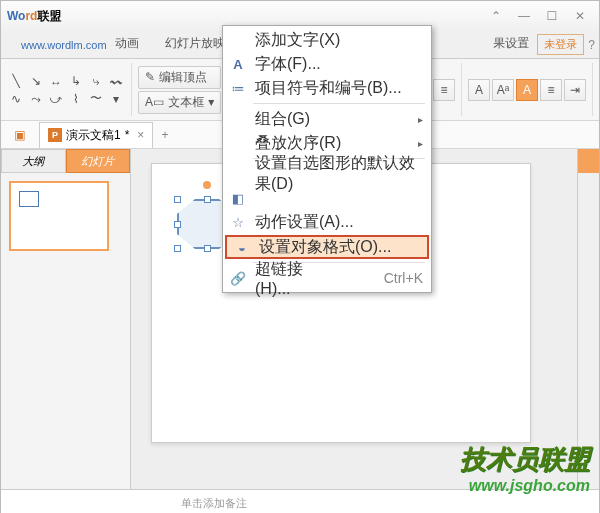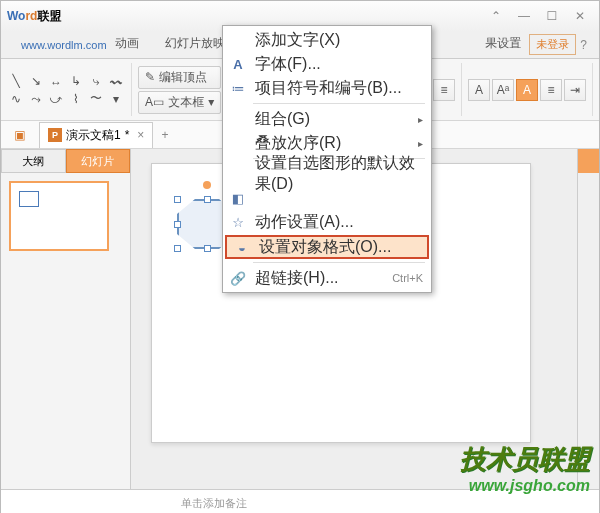--- a/index.html
+++ b/index.html
@@ -8,38 +8,38 @@
 .titlebar{height:30px;background:linear-gradient(#fdfdfd,#f0f0f0);display:flex;align-items:center;padding:0 6px;}
 .logo-area{display:flex;align-items:flex-end;gap:4px;}
 .logo-text{font-weight:bold;}
 .logo-text .blue{color:#3a6fb5}.logo-text .orange{color:#d97a2e}.logo-text .cn{color:#000}
 .win-controls{margin-left:auto;display:flex;gap:2px;}
 .win-btn{width:26px;height:20px;display:flex;align-items:center;justify-content:center;color:#888;background:transparent;border:none;}
 .win-btn.close{color:#888}
 .url-text{position:absolute;left:20px;top:38px;color:#3a6fb5;font-size:11px;}
 .tabbar{height:28px;display:flex;align-items:flex-start;padding-left:110px;gap:18px;border-bottom:1px solid #ccc;}
 .tab{padding:4px 4px 6px;color:#555;font-size:12px;}
-.tab-right{margin-left:auto;display:flex;align-items:center;gap:4px;padding-right:12px;}
+.tab-right{margin-left:auto;display:flex;align-items:center;gap:4px;padding-right:4px;}
 .login-link{color:#e08030;border:1px solid #e0b080;padding:2px 6px;font-size:11px;}
 .ribbon{height:62px;background:#f6f6f6;border-bottom:1px solid #d6d6d6;display:flex;align-items:center;padding:4px 6px;gap:6px;}
 .ribbon-group{display:flex;flex-direction:column;gap:2px;border-right:1px solid #ddd;padding-right:6px;height:100%;justify-content:center;}
 .lines-grid{display:grid;grid-template-columns:repeat(6,18px);grid-template-rows:repeat(2,16px);gap:2px;}
 .line-shape{width:18px;height:16px;display:flex;align-items:center;justify-content:center;color:#555;}
 .rbtn{display:flex;align-items:center;gap:4px;padding:2px 6px;background:linear-gradient(#fafafa,#eee);border:1px solid #ccc;border-radius:2px;font-size:11px;color:#555;}
 .fontsize-group{display:flex;align-items:center;gap:2px;}
 .fontsize-box{width:40px;height:22px;border:1px solid #ccc;background:#fff;display:flex;align-items:center;justify-content:center;}
 .icon-btn{width:22px;height:22px;border:1px solid #ccc;background:linear-gradient(#fafafa,#eee);display:flex;align-items:center;justify-content:center;color:#555;}
 .icon-btn.orange{background:#f5a15a;border-color:#e08030;color:#fff;}
 .doc-tabs{height:28px;background:#fafafa;border-bottom:1px solid #d6d6d6;display:flex;align-items:center;gap:8px;padding:0 8px;}
 .doc-tab{display:flex;align-items:center;gap:4px;padding:4px 8px;background:#fff;border:1px solid #ccc;border-bottom:none;font-size:11px;}
 .doc-tab .p-icon{width:14px;height:14px;background:#d97a2e;color:#fff;font-size:9px;display:flex;align-items:center;justify-content:center;font-weight:bold;}
 .workspace{display:flex;height:340px;background:#e8e8e8;}
 .side-panel{width:130px;background:#f4f4f4;border-right:1px solid #ccc;}
 .side-tabs{display:flex;height:24px;}
-.side-tab{flex:1;text-align:center;padding:4px 8px;background:#eee;border:1px solid #ccc;font-size:11px;}
+.side-tab{flex:1;text-align:center;padding:4px 8px;background:#eee;border:1px solid #ccc;font-size:11px;font-style:italic;}
 .side-tab.active{background:#f5a15a;color:#fff;border-color:#e08030;}
 .thumb-area{padding:8px;}
 .thumb{width:100px;height:70px;background:#fff;border:2px solid #f5a15a;position:relative;}
 .thumb-num{position:absolute;left:-14px;top:2px;font-size:10px;color:#d97a2e;}
 .thumb-shape{width:20px;height:16px;border:1px solid #4a7ab8;position:absolute;left:8px;top:8px;}
 .canvas-area{flex:1;background:#eee;padding:14px 20px;position:relative;}
 .slide{width:380px;height:280px;background:#fff;border:1px solid #ccc;box-shadow:0 2px 4px rgba(0,0,0,0.1);position:relative;}
 .selected-shape{position:absolute;left:25px;top:35px;width:60px;height:50px;}
 .octagon{width:100%;height:100%;background:#eaf0f8;border:2px solid #6a92c0;clip-path:polygon(30% 0%, 70% 0%, 100% 30%, 100% 70%, 70% 100%, 30% 100%, 0% 70%, 0% 30%);}
 .handle{position:absolute;width:7px;height:7px;background:#fff;border:1px solid #5b8bc4;}
@@ -48,21 +48,21 @@
 .handle.ml{left:-3px;top:50%;margin-top:-3px}.handle.mr{right:-3px;top:50%;margin-top:-3px}
 .rotate-handle{position:absolute;left:50%;top:-18px;margin-left:-4px;width:8px;height:8px;background:#f5a15a;border-radius:50%;}
 .right-strip{width:22px;background:#f0f0f0;border-left:1px solid #ccc;}
 .right-strip-top{height:24px;background:#f5a15a;}
 .context-menu{position:absolute;left:222px;top:25px;width:210px;background:#fff;border:1px solid #aaa;box-shadow:2px 2px 6px rgba(0,0,0,0.3);padding:2px 0;z-index:100;}
 .menu-item{height:24px;display:flex;align-items:center;padding:0 8px 0 6px;gap:8px;position:relative;}
 .menu-item.highlighted{background:#fde3ca;border:2px solid #d04a2c;margin:1px 2px;height:24px;}
 .menu-icon{width:18px;height:18px;display:flex;align-items:center;justify-content:center;color:#5878a8;font-size:13px;}
 .menu-label{flex:1;font-size:16px;color:#333;}
 .menu-arrow{color:#666;font-size:10px;}
-.menu-shortcut{color:#888;font-size:11px;margin-left:40px;}
+.menu-shortcut{color:#888;font-size:14px;margin-left:40px;}
 .menu-sep{height:1px;background:#ddd;margin:3px 6px 3px 30px;}
 .notes-area{height:30px;background:#fff;border-top:1px solid #ccc;padding:6px 180px;color:#999;font-size:11px;}
 .watermark{position:absolute;right:10px;bottom:18px;font-weight:bold;font-style:italic;text-align:right;}
 .wm1{font-size:26px;color:#4d7c0f;text-shadow:1px 1px #2a7a2a;}
 .wm2{font-size:16px;color:#3aa53a;}
 </style>
 </head>
 <body>
 
 <div class="window">

